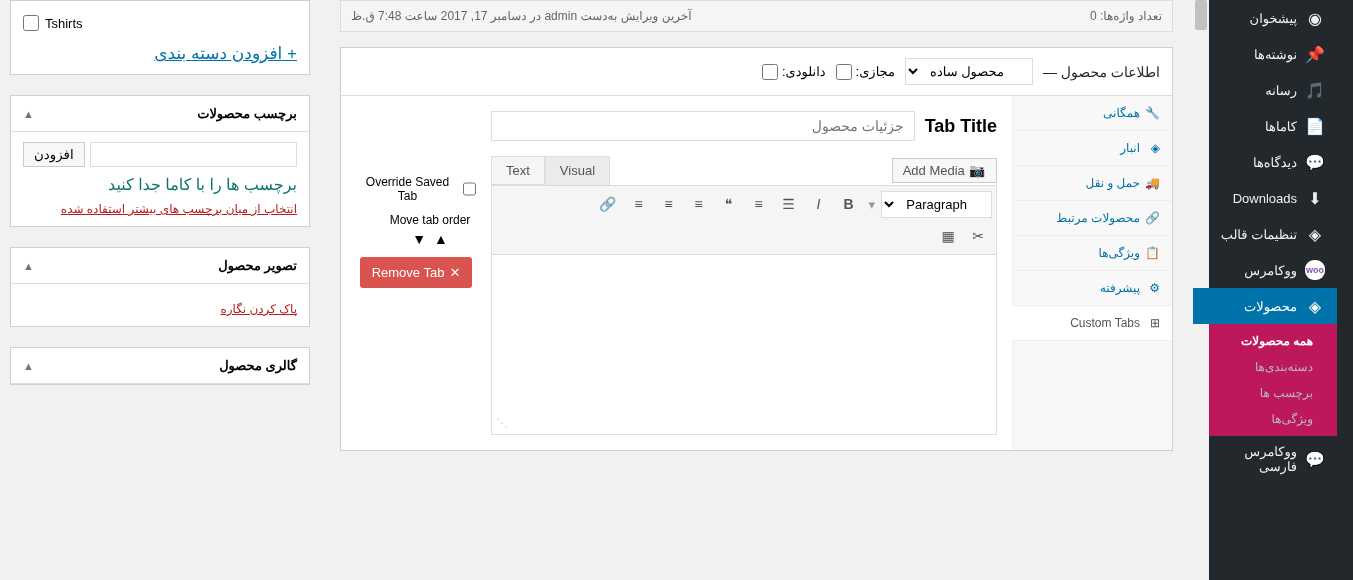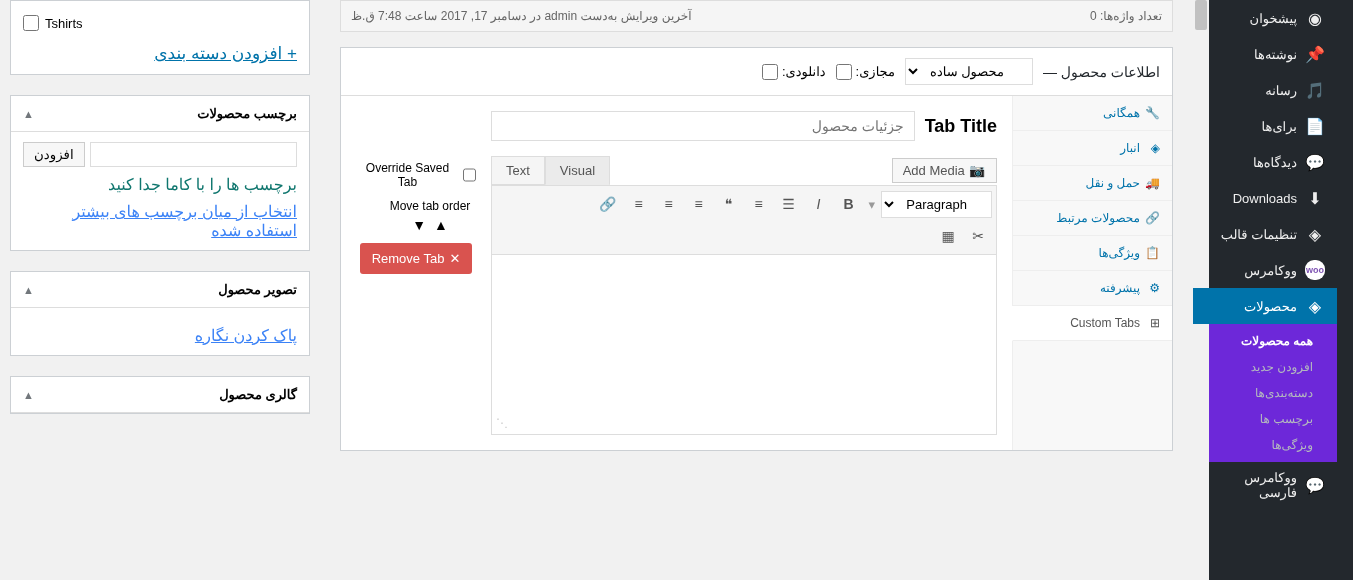--- a/index.html
+++ b/index.html
@@ -6,21 +6,21 @@
 body { font-family: Tahoma, Arial, sans-serif; font-size: 13px; background: #f1f1f1; direction: rtl; overflow: hidden; }
 .wrap { display: flex; width: 1353px; height: 580px; }
 
 
 .admin-sidebar { width: 160px; background: #23282d; color: #eee; flex-shrink: 0; position: relative; }
 .admin-menu { list-style: none; }
 .admin-menu li { display: flex; align-items: center; padding: 8px 12px; color: #eee; cursor: pointer; font-size: 13px; }
 .admin-menu li.active { background: #0073aa; color: #fff; position: relative; }
 .admin-menu li.active::before { content: ''; position: absolute; left: -8px; top: 50%; transform: translateY(-50%); border: 8px solid transparent; border-left-color: #f1f1f1; }
 .admin-menu .icon { width: 20px; height: 20px; margin-left: 8px; display: inline-flex; align-items: center; justify-content: center; font-size: 16px; }
-.admin-menu .submenu { background: #6d28d9; padding: 4px 0; }
+.admin-menu .submenu { background: #be185d; padding: 4px 0; }
 .admin-menu .submenu li { padding: 6px 24px 6px 12px; font-size: 12px; color: #b4b9be; }
 .admin-menu .submenu li.current { color: #fff; font-weight: bold; }
 .scrollbar-track { position: absolute; left: 0; top: 0; width: 16px; height: 100%; background: #f1f1f1; }
 .scrollbar-thumb { position: absolute; left: 2px; top: 0; width: 12px; height: 30px; background: #c1c1c1; border-radius: 2px; }
 
 
 .main { flex: 1; padding: 0 20px; overflow: hidden; }
 .editor-footer { display: flex; justify-content: space-between; padding: 8px 10px; background: #f5f5f5; border: 1px solid #ddd; margin-bottom: 15px; font-size: 12px; color: #666; }
 
 
@@ -51,40 +51,40 @@
 .editor-mode-tabs button.active { background: #ebebeb; border-bottom-color: #ebebeb; }
 
 .tinymce-toolbar { background: #f5f5f5; border: 1px solid #ddd; padding: 4px; display: flex; flex-wrap: wrap; gap: 2px; align-items: center; }
 .tinymce-toolbar .tb-select { padding: 4px 20px 4px 8px; border: 1px solid #ddd; background: #fff; font-size: 13px; }
 .tinymce-toolbar .tb-btn { width: 28px; height: 28px; border: none; background: transparent; cursor: pointer; font-size: 14px; display: inline-flex; align-items: center; justify-content: center; color: #555; }
 
 .editor-content { border: 1px solid #ddd; border-top: none; min-height: 180px; padding: 15px; background: #fff; font-size: 14px; text-align: right; direction: rtl; position: relative; }
 .editor-content .resize-handle { position: absolute; bottom: 4px; left: 4px; color: #ccc; font-size: 12px; }
 
 .tab-side-controls { width: 120px; display: flex; flex-direction: column; align-items: center; gap: 10px; padding-top: 50px; font-size: 12px; }
-.override-label { display: flex; gap: 4px; text-align: center; justify-content: center; }
+.override-label { display: flex; gap: 4px; text-align: center; justify-content: center; margin-top: 14px; }
 .move-controls { text-align: center; margin-left: 28px; }
 .move-arrows { display: flex; gap: 8px; justify-content: center; font-size: 14px; margin-top: 4px; }
 .remove-tab-btn { background: #d9534f; color: #fff; border: none; padding: 8px 12px; border-radius: 3px; cursor: pointer; font-size: 13px; display: flex; align-items: center; gap: 5px; }
 
 
 .right-sidebar { width: 320px; padding: 0 10px; flex-shrink: 0; }
 .side-box { background: #fff; border: 1px solid #ccd0d4; margin-bottom: 20px; }
 .side-box-header { padding: 10px 12px; border-bottom: 1px solid #ddd; display: flex; justify-content: space-between; align-items: center; }
 .side-box-header h2 { font-size: 13px; font-weight: bold; }
 .side-box-header .toggle { cursor: pointer; color: #72777c; font-size: 11px; }
 .side-box-body { padding: 10px 12px; }
 .checkbox-row { display: flex; align-items: center; gap: 6px; padding: 4px 0; justify-content: flex-end; }
 .checkbox-row input { width: 16px; height: 16px; }
 .add-cat-link { color: #0073aa; text-decoration: underline; cursor: pointer; font-size: 17px; margin-top: 8px; display: block; }
 .tag-input-row { display: flex; gap: 5px; margin-bottom: 8px; }
 .tag-input-row input { flex: 1; padding: 4px 6px; border: 1px solid #ddd; }
 .tag-input-row button { padding: 4px 10px; border: 1px solid #ccc; background: #f7f7f7; cursor: pointer; }
 .hint-text { font-size: 16px; color: #0f766e; }
-.link-text { color: #3b82f6; text-decoration: underline; cursor: pointer; font-size: 16px; display: block; margin-top: 8px; }
+.link-text { color: #b91c1c; text-decoration: underline; cursor: pointer; font-size: 12px; display: block; margin-top: 8px; }
 </style>
 </head>
 <body>
 
 <div class="wrap">
 
   <div class="admin-sidebar">
     <div class="scrollbar-track">
       <div class="scrollbar-thumb"></div>
     </div>
@@ -96,21 +96,21 @@
       <li>
           <span class="icon">📌</span>
           <span>نوشته‌ها</span>
         </li>
       <li>
           <span class="icon">🎵</span>
           <span>رسانه</span>
         </li>
       <li>
           <span class="icon">📄</span>
-          <span>برای‌ها</span>
+          <span>کاما‌ها</span>
         </li>
       <li>
           <span class="icon">💬</span>
           <span>دیدگاه‌ها</span>
         </li>
       <li>
           <span class="icon">⬇</span>
           <span>Downloads</span>
         </li>
       <li>
@@ -121,23 +121,20 @@
           <span class="icon" style="background:#fff;color:#7f54b3;font-size:9px;font-weight:bold;border-radius:9px;padding:1px 2px;">woo</span>
           <span>ووکامرس</span>
         </li>
       <li class="active">
           <span class="icon">◈</span>
           <span>محصولات</span>
         </li>
       <ul class="submenu">
         <li class="current">
             <span>همه محصولات</span>
-          </li>
-        <li>
-            <span>افزودن جدید</span>
           </li>
         <li>
             <span>دسته‌بندی‌ها</span>
           </li>
         <li>
             <span>برچسب ها</span>
           </li>
         <li>
             <span>ویژگی‌ها</span>
           </li>

